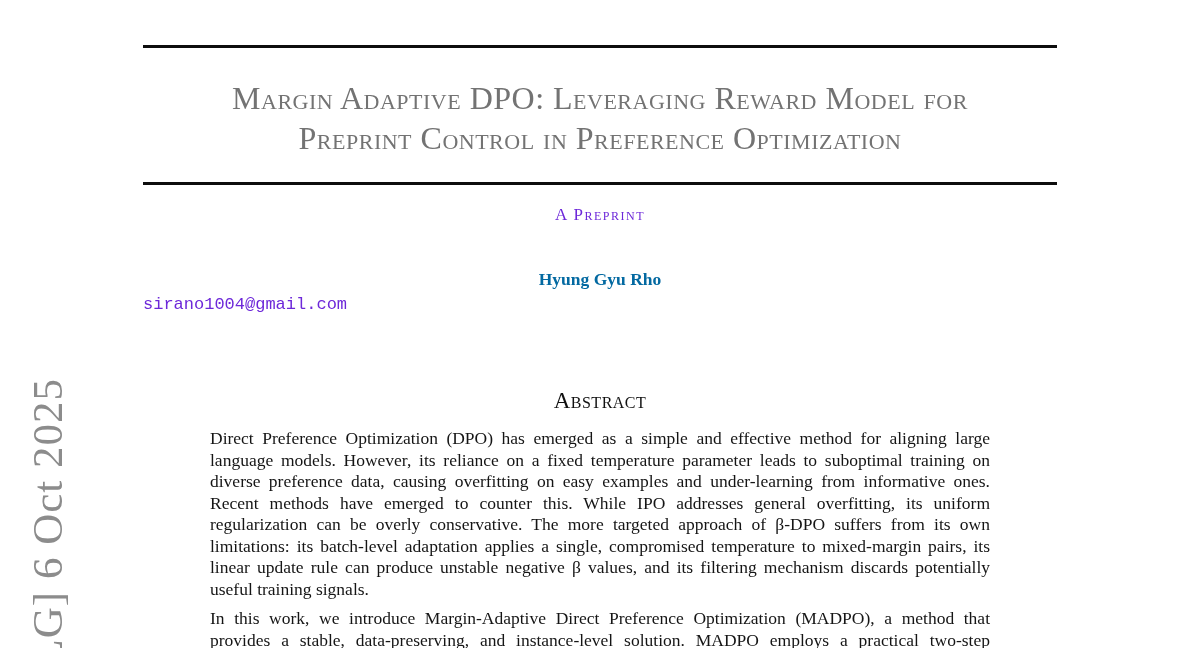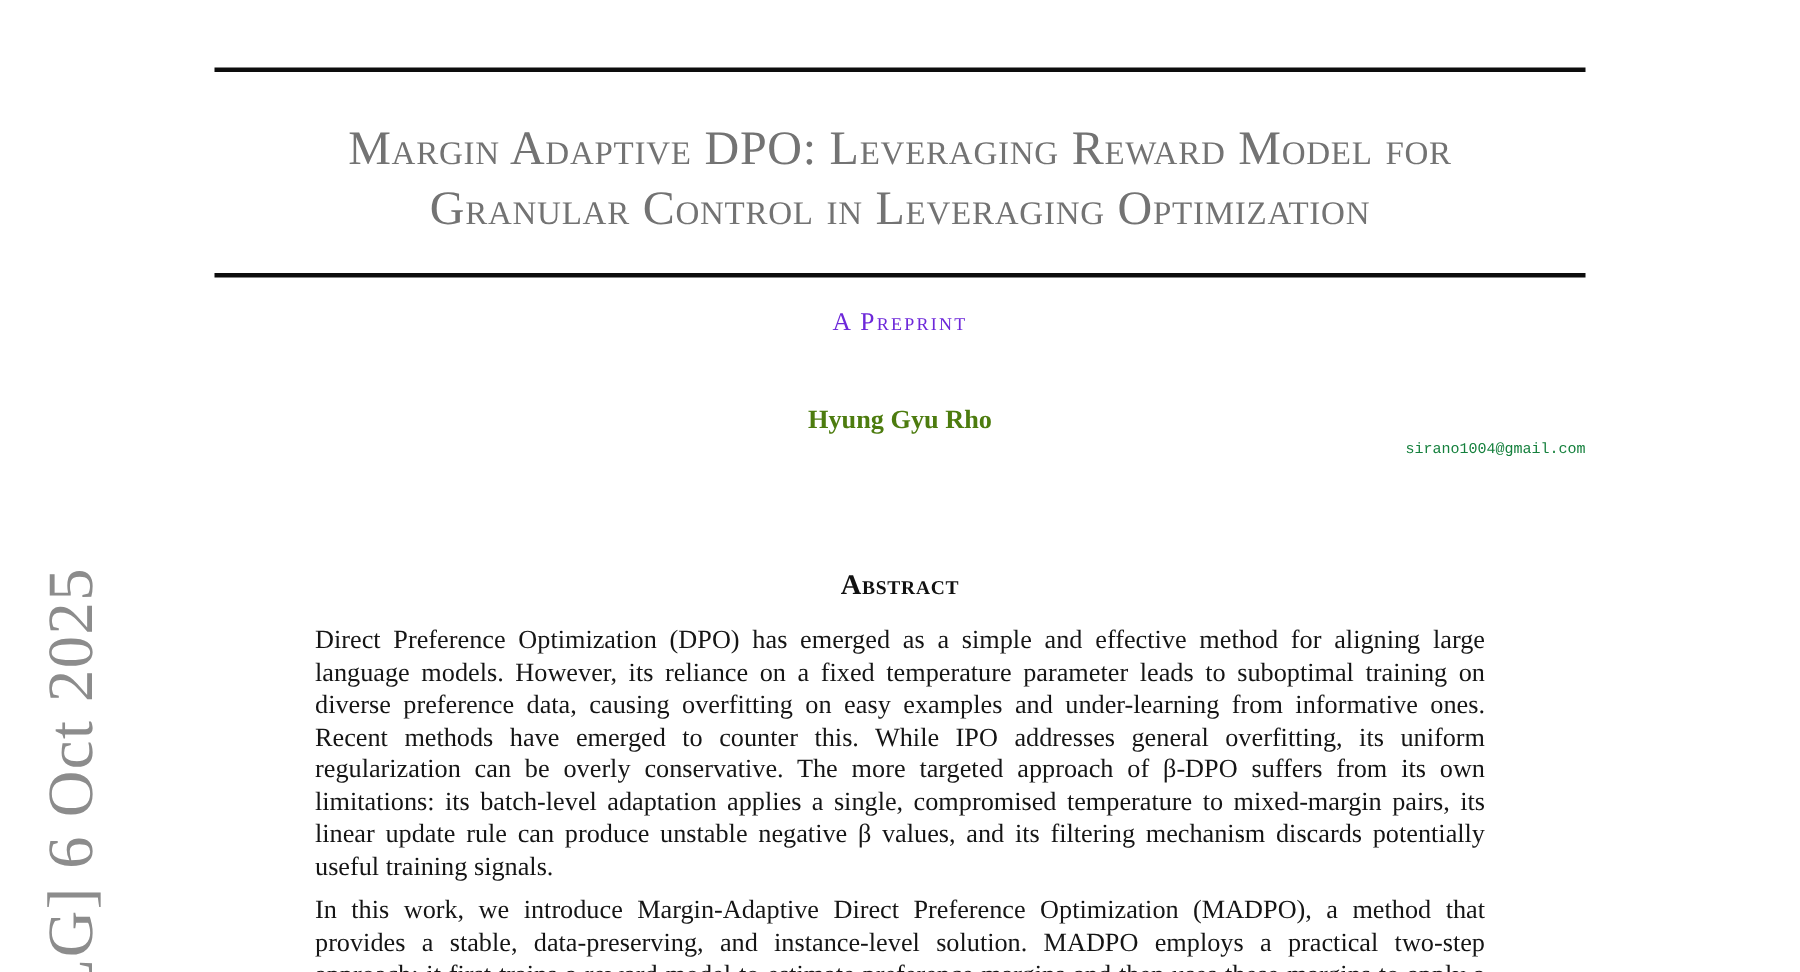--- a/index.html
+++ b/index.html
@@ -52,35 +52,35 @@
     font-variant: small-caps;
     font-size: 17px;
     letter-spacing: 1.5px;
     color: #6d28d9;
   }
   .author-name {
     margin-top: 44px;
     text-align: center;
     font-weight: bold;
     font-size: 17.5px;
-    color: #4d7c0f;
+    color: #0369a1;
   }
   .author-email {
     margin-top: 5px;
-    text-align: right;
+    text-align: left;
     font-family: "Liberation Mono", "DejaVu Sans Mono", monospace;
-    font-size: 10px;
-    color: #15803d;
+    font-size: 17px;
+    color: #6d28d9;
   }
   .abstract-heading {
     margin-top: 74px;
     text-align: center;
-    font-weight: bold;
+    font-weight: normal;
     font-variant: small-caps;
-    font-size: 19px;
+    font-size: 23px;
     letter-spacing: 0.5px;
     color: #111111;
   }
   .abstract-body {
     width: 780px;
     margin: 14px auto 0 auto;
     text-align: justify;
     font-size: 17.5px;
     line-height: 21.5px;
     color: #151515;
@@ -93,21 +93,21 @@
 <div class="page">
 
   <div class="watermark">[cs.LG] 6 Oct 2025</div>
 
   <div class="content">
 
     <div class="rule rule-top"></div>
 
     <h1 class="title">
       <div class="line">Margin Adaptive DPO: Leveraging Reward Model for</div>
-      <div class="line">Granular Control in Leveraging Optimization</div>
+      <div class="line">Preprint Control in Preference Optimization</div>
     </h1>
 
     <div class="rule rule-bottom"></div>
 
     <div class="preprint">A Preprint</div>
 
     <div class="author-name">Hyung Gyu Rho</div>
 
     <div class="author-email">sirano1004@gmail.com</div>
 

